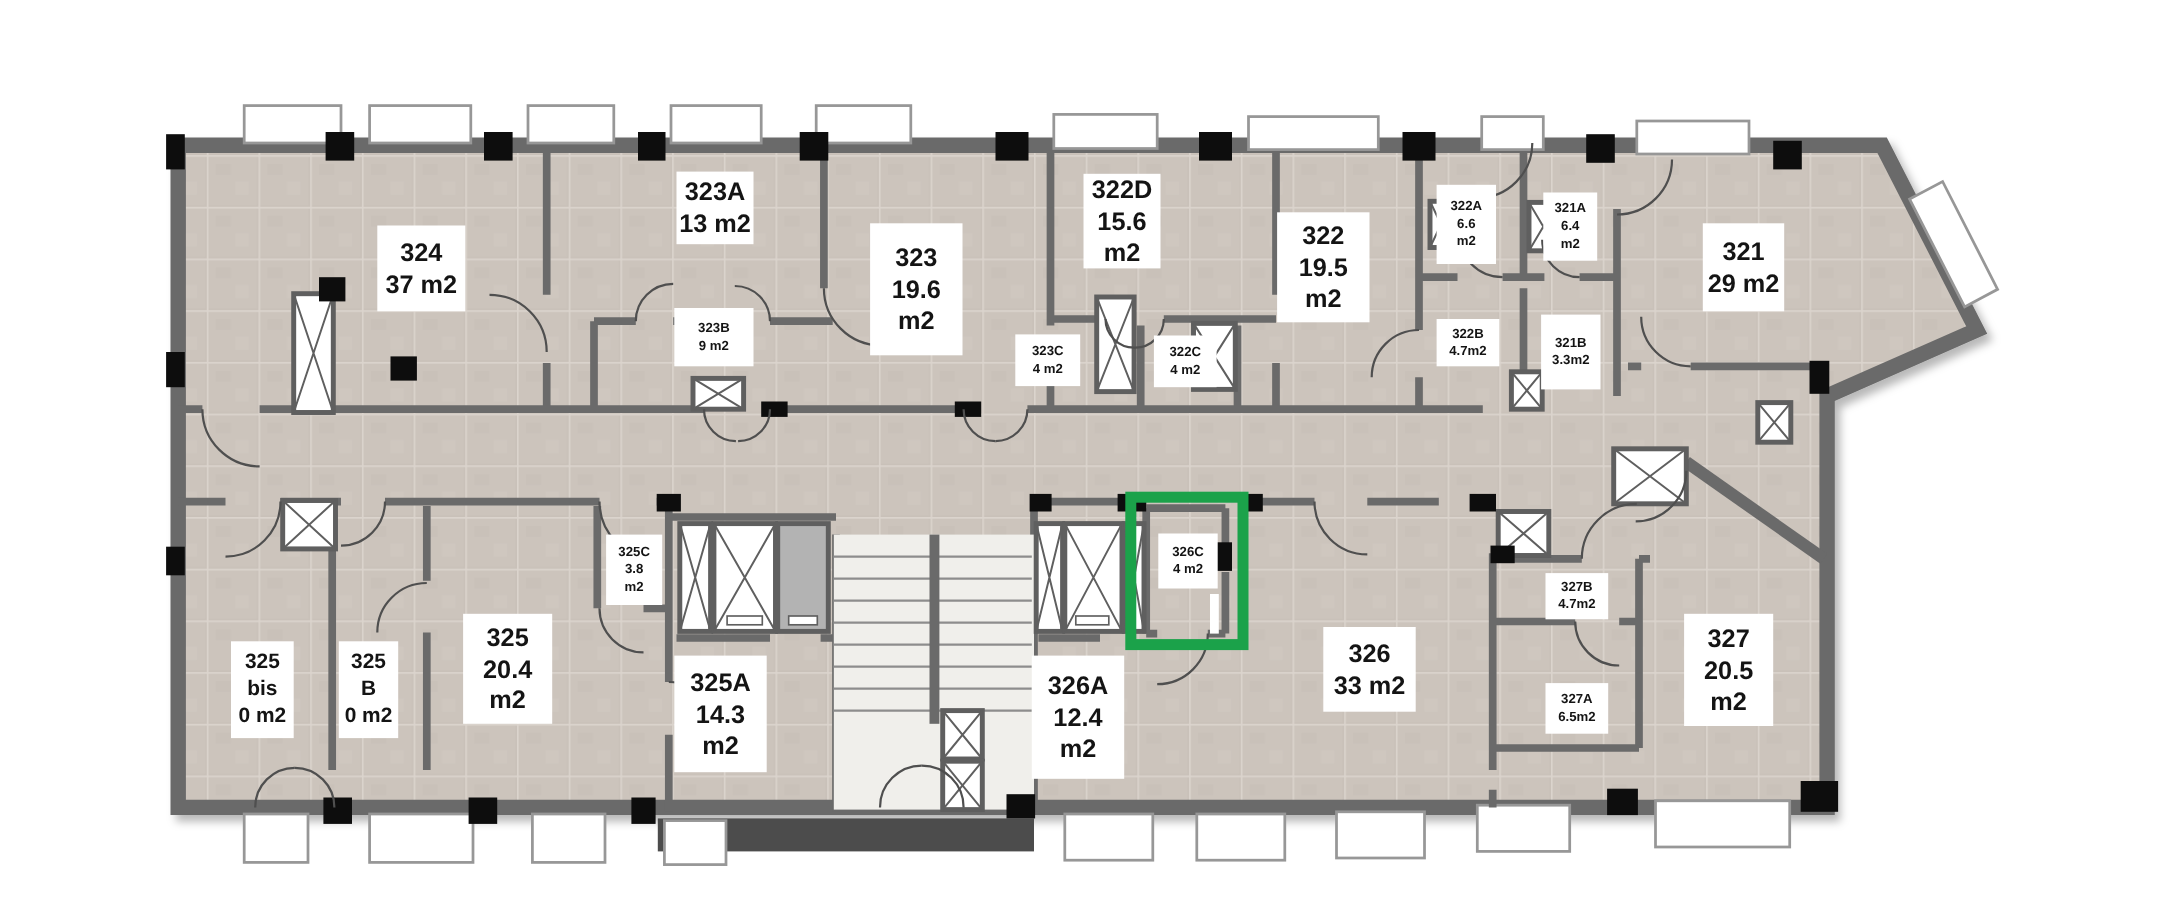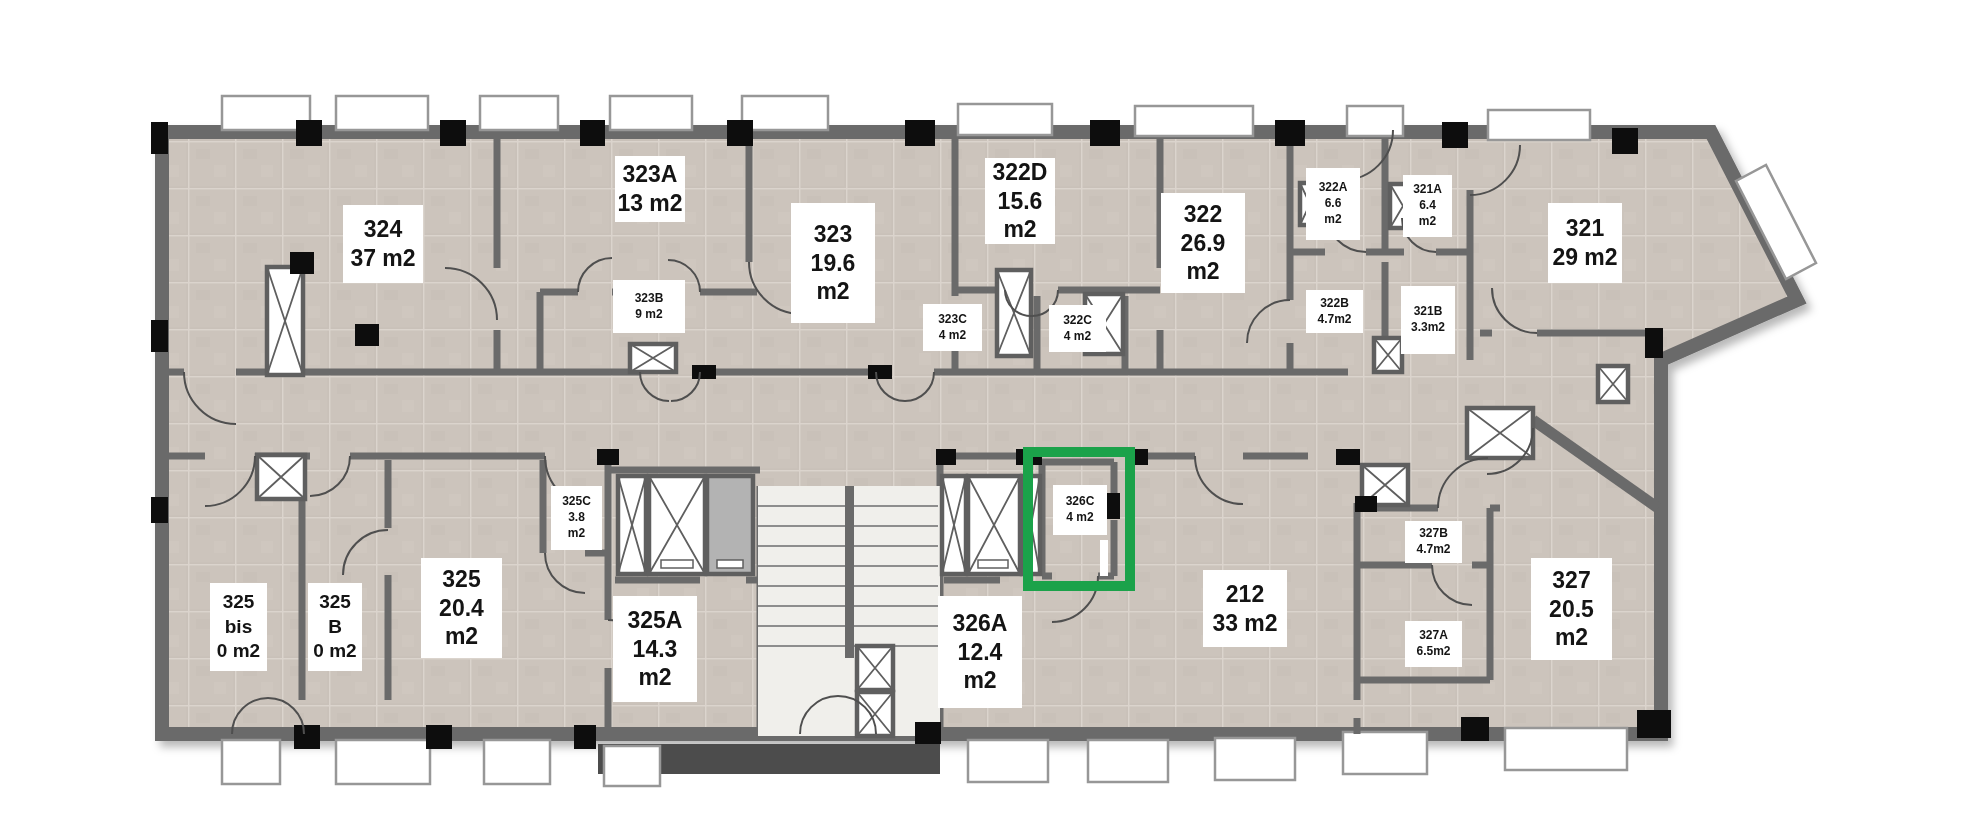--- a/index.html
+++ b/index.html
@@ -258,21 +258,21 @@
       <span>15.6</span>
       <span>m2</span>
     </div>
 <div class="lbl small" style="left:1049px;top:305px;width:57px;height:47px">
       <span>322C</span>
       <span>4 m2</span>
       <span></span>
     </div>
 <div class="lbl big" style="left:1161px;top:193px;width:84px;height:100px">
       <span>322</span>
-      <span>26.9</span>
+      <span>19.5</span>
       <span>m2</span>
     </div>
 <div class="lbl small" style="left:1306px;top:168px;width:54px;height:72px">
       <span>322A</span>
       <span>6.6</span>
       <span>m2</span>
     </div>
 <div class="lbl small" style="left:1403px;top:175px;width:49px;height:62px">
       <span>321A</span>
       <span>6.4</span>
@@ -322,21 +322,21 @@
       <span>326A</span>
       <span>12.4</span>
       <span>m2</span>
     </div>
 <div class="lbl small" style="left:1053px;top:485px;width:54px;height:50px">
       <span>326C</span>
       <span>4 m2</span>
       <span></span>
     </div>
 <div class="lbl big" style="left:1203px;top:570px;width:84px;height:77px">
-      <span>212</span>
+      <span>326</span>
       <span>33 m2</span>
       <span></span>
     </div>
 <div class="lbl small" style="left:1405px;top:521px;width:57px;height:42px">
       <span>327B</span>
       <span>4.7m2</span>
       <span></span>
     </div>
 <div class="lbl small" style="left:1405px;top:621px;width:57px;height:46px">
       <span>327A</span>

